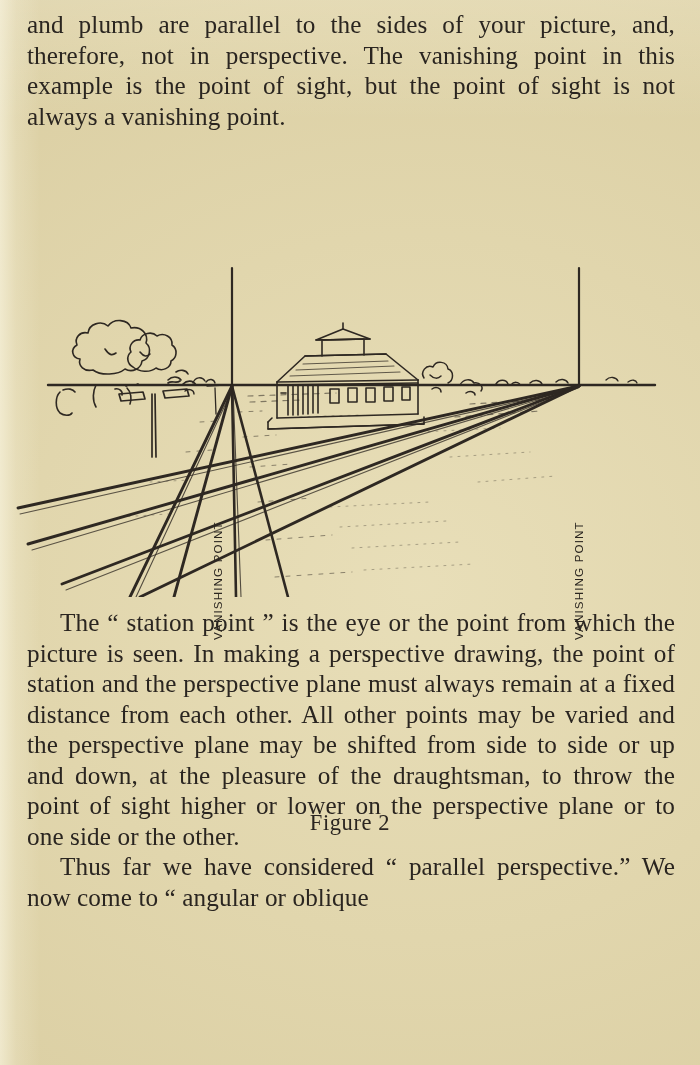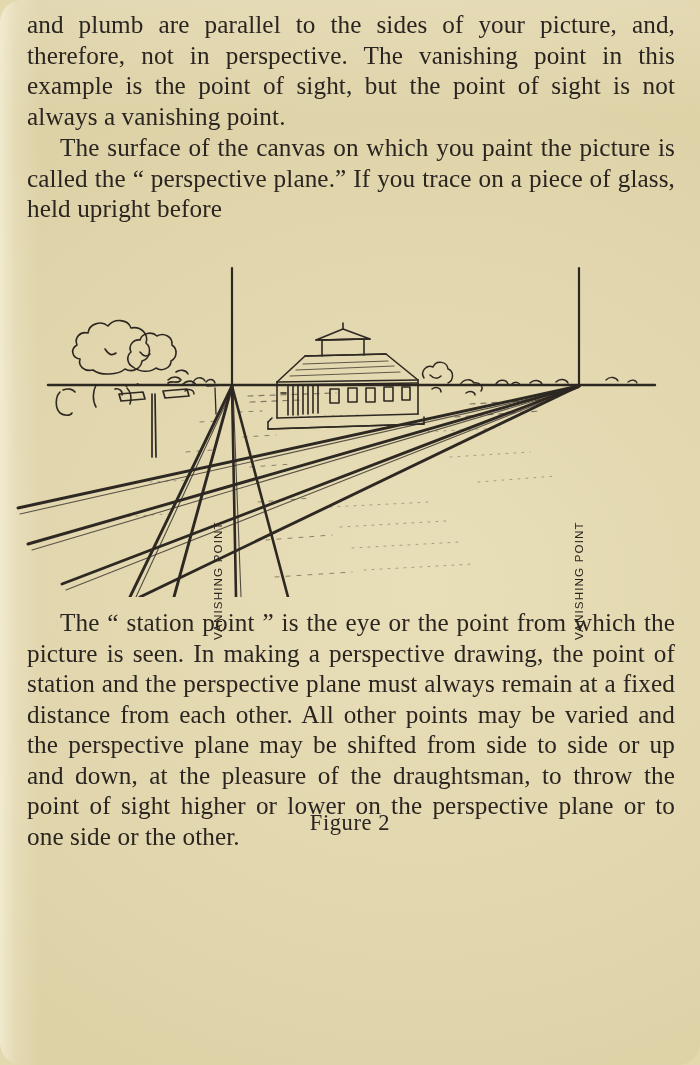--- a/index.html
+++ b/index.html
@@ -7,21 +7,20 @@
     background: #e3d8ae;
   }
   #page {
     position: relative;
     width: 700px;
     height: 1065px;
     overflow: hidden;
     background: #e3d8ae;
     font-family: "Liberation Serif", "DejaVu Serif", serif;
     color: #2a2520;
-    border-radius: 22px;
   }
   
   #paper-grain {
     position: absolute; inset: 0;
     background:
       linear-gradient(90deg, rgba(255,252,236,0.55) 0px, rgba(255,252,236,0.20) 16px, rgba(255,252,236,0.0) 40px),
       linear-gradient(180deg, rgba(255,250,230,0.25) 0px, rgba(0,0,0,0.0) 120px),
       radial-gradient(120% 70% at 60% 55%, rgba(255,251,232,0.18), rgba(160,140,85,0.10) 80%, rgba(140,120,70,0.16) 100%);
     pointer-events: none;
   }
@@ -78,23 +77,20 @@
 <body>
 
 <div id="page">
 
   <div id="paper-grain"></div>
 
   <div class="text-block" id="para-top">
     <p>and plumb are parallel to the sides of your picture, and, therefore, not in perspective.  The vanishing point in this example is the point of sight, but the point of sight is not always a vanishing point.</p>
   </div>
 
-  <div class="text-block" id="para-two">
-    <p class="indent">The surface of the canvas on which you paint the picture is called the “ perspective plane.”  If you trace on a piece of glass, held upright before</p>
-  </div>
 
   <div id="figure">
 
     <svg width="700" height="345" viewBox="0 0 700 345" fill="none" stroke="#2e2822" stroke-linecap="round" stroke-linejoin="round">
 
       <g stroke-width="2.4">
         <path d="M48,133 L655,133"></path>
       </g>
 
       <g stroke-width="2.2">
@@ -266,15 +262,16 @@
     </svg>
 
     <div class="vp-label" id="vp-label-left">VANISHING POINT</div>
     <div class="vp-label" id="vp-label-right">VANISHING POINT</div>
 
     <div id="figure-caption">Figure 2</div>
   </div>
 
   <div class="text-block" id="body-lower">
     <p class="indent">The “ station point ” is the eye or the point from which the picture is seen.  In making a perspective drawing, the point of station and the perspective plane must always remain at a fixed distance from each other.  All other points may be varied and the perspective plane may be shifted from side to side or up and down, at the pleasure of the draughtsman, to throw the point of sight higher or lower on the perspective plane or to one side or the other.</p>
+    <p class="indent">Thus far we have considered “ parallel perspective.”  We now come to “ angular or oblique</p>
   </div>
 
 </div>
 
 </body></html>

